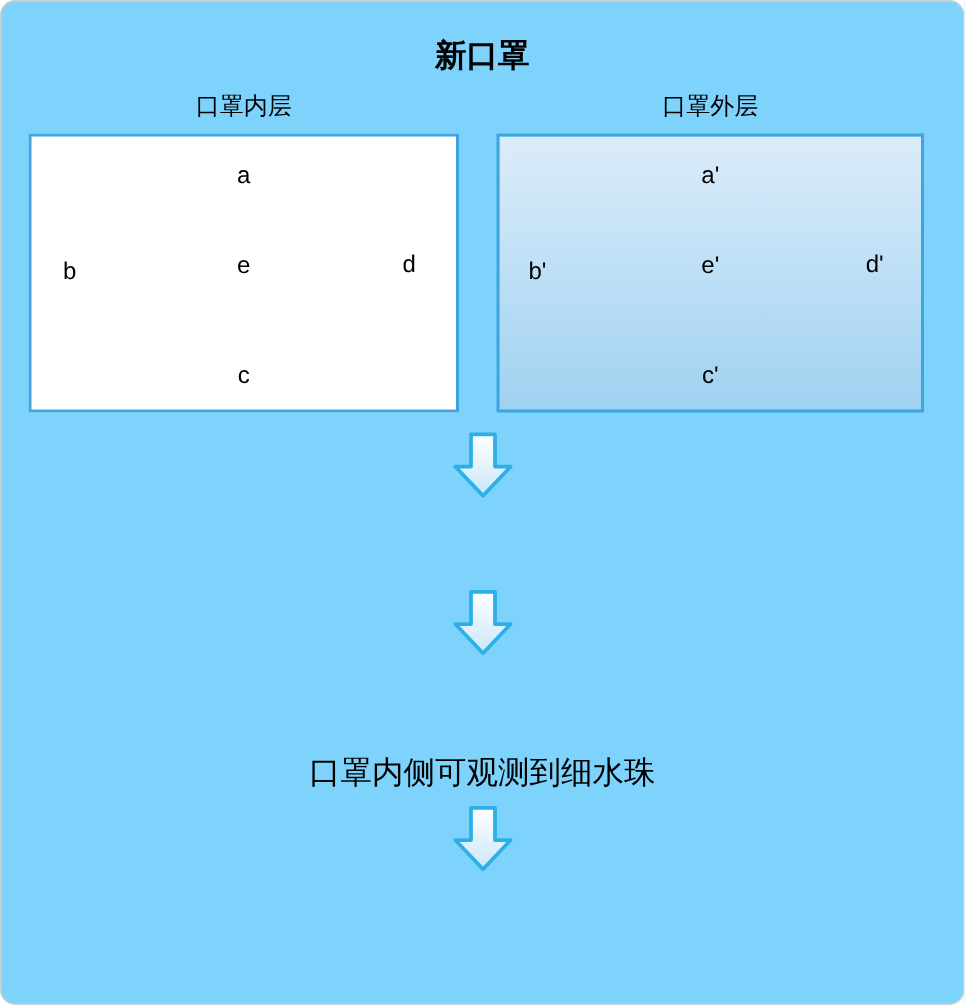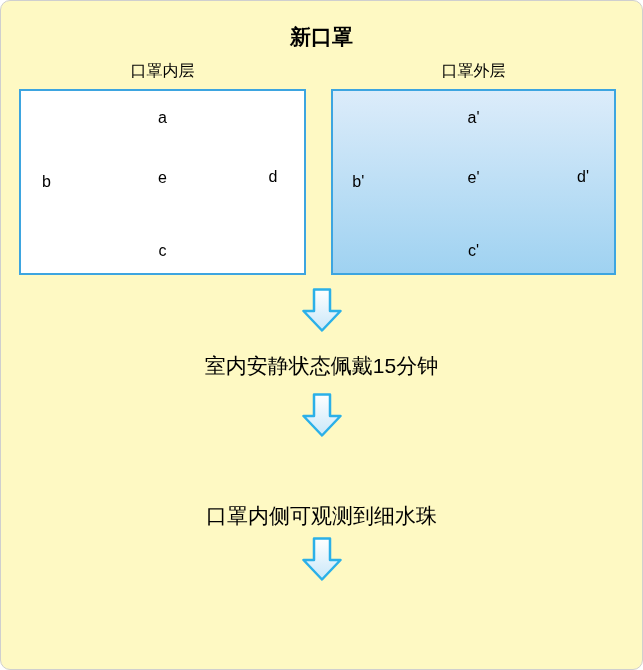--- a/index.html
+++ b/index.html
@@ -9,21 +9,21 @@
     font-family: "Liberation Sans", sans-serif;
     color: var(--text-color, #000);
   }
   .frame {
     position: relative;
     width: 643px;
     height: 670px;
     box-sizing: border-box;
     border: 1px solid #cfcfcf;
     border-radius: 10px;
-    background: #fef9c3;
+    background: #7dd3fc;
     overflow: hidden;
   }
   .title {
     position: absolute;
     top: 22px;
     left: 0;
     width: 100%;
     margin: 0;
     text-align: center;
     font-size: 21px;
@@ -132,21 +132,20 @@
     <span class="pt pt-left">b'</span>
     <span class="pt pt-center">e'</span>
     <span class="pt pt-right">d'</span>
     <span class="pt pt-bottom">c'</span>
   </div>
 
   <svg class="block-arrow arrow-1" viewBox="0 0 40 44">
     <polygon points="12,1.5 28,1.5 28,23 38.5,23 20,42.5 1.5,23 12,23"></polygon>
   </svg>
 
-  <div class="step step-1">室内安静状态佩戴15分钟</div>
 
   <svg class="block-arrow arrow-2" viewBox="0 0 40 44">
     <polygon points="12,1.5 28,1.5 28,23 38.5,23 20,42.5 1.5,23 12,23"></polygon>
   </svg>
 
   <div class="step step-2b">口罩内侧可观测到细水珠</div>
 
   <svg class="block-arrow arrow-3" viewBox="0 0 40 44">
     <polygon points="12,1.5 28,1.5 28,23 38.5,23 20,42.5 1.5,23 12,23"></polygon>
   </svg>

